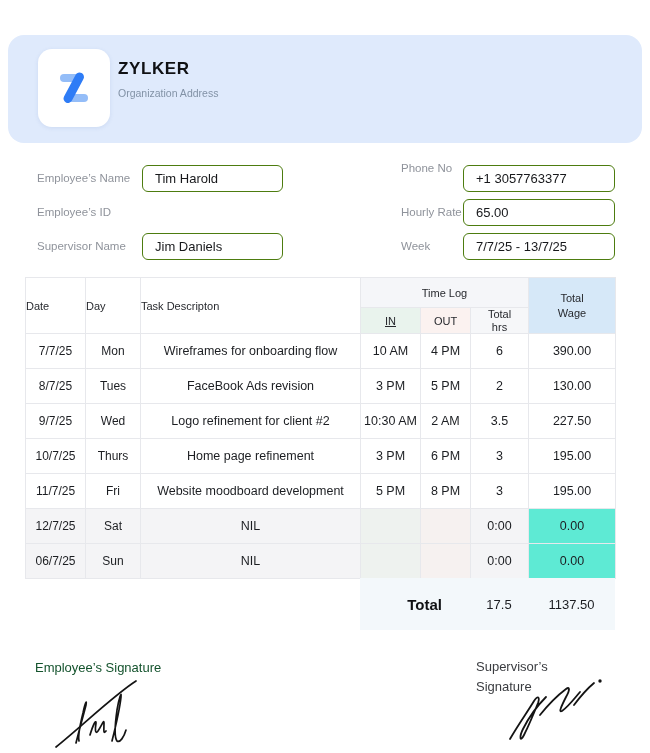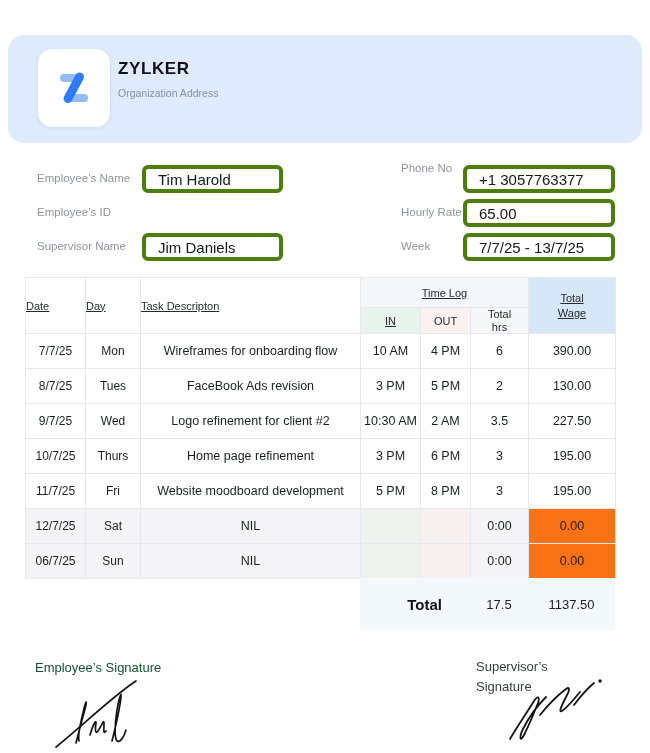--- a/index.html
+++ b/index.html
@@ -8,55 +8,55 @@
 
   
   .banner{position:absolute;left:8px;top:8px;width:634px;height:108px;background:#dfeafc;border-radius:16px;}
   .logo-card{position:absolute;left:30px;top:14px;width:72px;height:78px;background:#ffffff;border-radius:14px;
              box-shadow:0 1px 4px rgba(40,80,160,.10);display:flex;align-items:center;justify-content:center;}
   .company-name{position:absolute;left:110px;top:24px;font-size:17px;font-weight:700;letter-spacing:.6px;color:#101114;}
   .company-address{position:absolute;left:110px;top:52px;font-size:10.5px;color:#8292a6;}
 
   
   .fld-label{position:absolute;font-size:11.5px;color:#8f939b;line-height:27px;white-space:nowrap;}
-  .fld-input{position:absolute;height:27px;border:4px solid #4d7c0f;border-radius:6px;background:#fff;
-             font-family:"Liberation Sans",sans-serif;font-size:15px;color:#17181b;padding:10px 12px;box-sizing:border-box;outline:none;}
+  .fld-input{position:absolute;height:27px;border:1px solid #4d7c0f;border-radius:6px;background:#fff;
+             font-family:"Liberation Sans",sans-serif;font-size:13px;color:#17181b;padding:10px 12px;box-sizing:border-box;outline:none;}
   .lb1{left:37px;top:138px}.in1{left:142px;top:138px;width:141px}
   .lb2{left:37px;top:172px}.in2{left:142px;top:172px;width:141px}
   .lb3{left:37px;top:206px}.in3{left:142px;top:206px;width:141px}
   .lb4{left:401px;top:128px}.in4{left:463px;top:138px;width:152px}
   .lb5{left:401px;top:172px}.in5{left:463px;top:172px;width:152px}
   .lb6{left:401px;top:206px}.in6{left:463px;top:206px;width:152px}
 
   
   table.sheet{position:absolute;left:25px;top:250px;width:590px;border-collapse:collapse;table-layout:fixed;
               font-size:12.5px;color:#1c1e22;}
   .sheet th,.sheet td{border:1px solid #e7e8ec;padding:0;}
   .sheet thead th{font-size:11px;font-weight:400;color:#27292e;}
-  .hdr-top th{height:29px;text-decoration:underline;}
+  .hdr-top th{height:29px;}
   .hdr-sub th{height:25px;}
   .th-date,.th-day{text-align:left;padding-left:8px;background:#fff;}
   .th-task{text-align:left;padding-left:12px;background:#fff;}
   .th-timelog{background:#f5f6f9;text-align:center;}
   .th-in{background:#e9f3ed;text-align:center;}
   .th-in span{text-decoration:underline;}
   .th-out{background:#fbf2f0;text-align:center;}
   .th-hrs{background:#f6f7f9;text-align:center;white-space:pre-line;line-height:1.15;}
   .th-wage{background:#d6e8f8;text-align:center;font-weight:700;font-size:11.5px;white-space:pre-line;line-height:1.35;color:#16181c;}
   .sheet tbody td{height:34px;text-align:center;background:#fff;}
   .c-date{text-align:left;padding-left:7px;font-size:12px;}
   .c-day{text-align:left;padding-left:10px;font-size:12px;}
   .c-task{text-align:left;padding-left:12px;}
   .c-in{background:#f1f8f3;}
   .c-out{background:#fdf5f3;}
   .c-wage{background:#f2f7fc;}
   tr.weekend .c-date,tr.weekend .c-day,tr.weekend .c-task,tr.weekend .c-hrs{background:#f4f4f6;}
   tr.weekend .c-in{background:#eef2ef;}
   tr.weekend .c-out{background:#f6f1f0;}
-  tr.weekend .c-wage{background:#f97316;}
+  tr.weekend .c-wage{background:#5eead4;}
 
   
   .total-band{position:absolute;left:360px;top:551px;width:255px;height:52px;background:#f3f8fb;
               display:flex;align-items:center;}
   .tb-label{width:110px;text-align:right;padding-right:28px;box-sizing:border-box;font-weight:700;font-size:15px;color:#101114;}
   .tb-hrs{width:58px;text-align:center;font-size:13px;color:#1c1e22;}
   .tb-wage{width:87px;text-align:center;font-size:13px;color:#1c1e22;}
 
   
   .sig-label-emp{position:absolute;left:35px;top:633px;font-size:13px;color:#14532d;}

